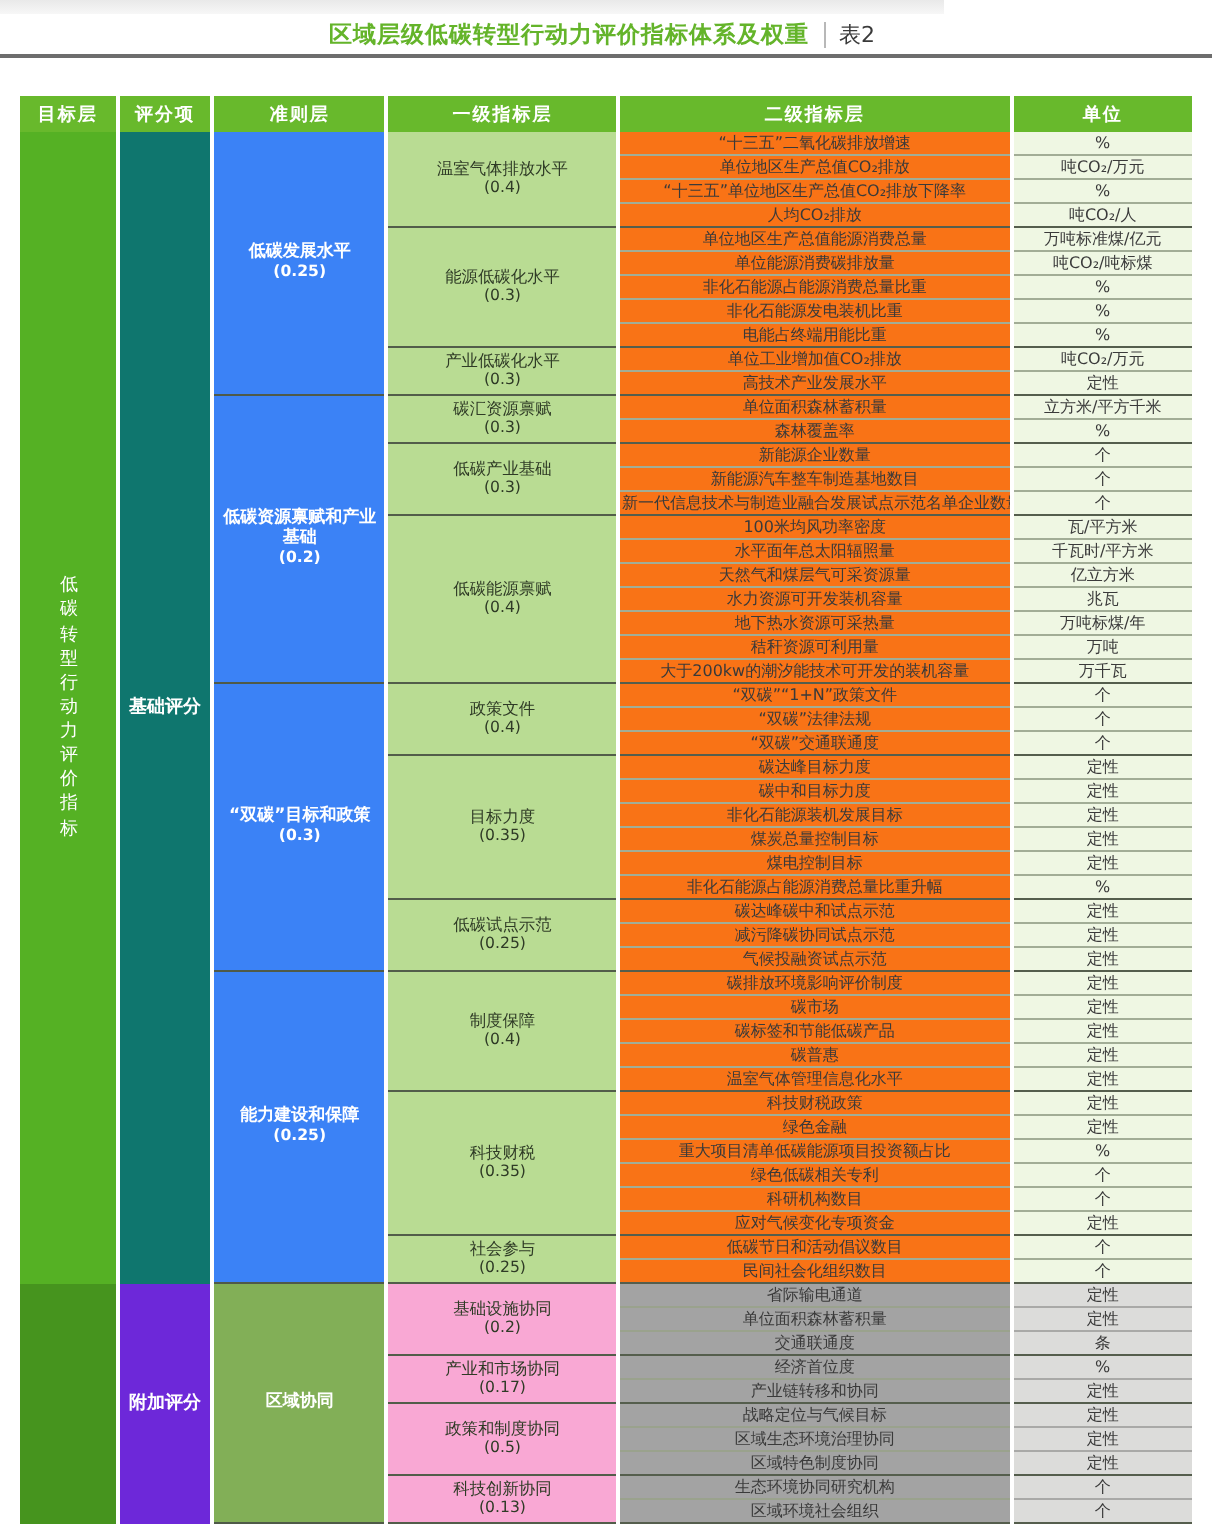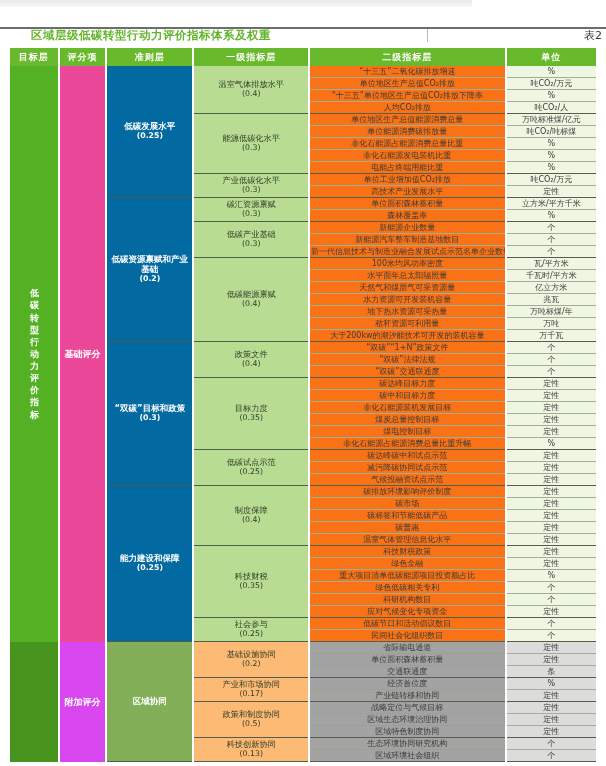--- a/index.html
+++ b/index.html
@@ -10,24 +10,23 @@
     background:#fff;
     font-family:"DejaVu Sans","Liberation Sans",sans-serif;
     overflow:hidden;
   }
   .top-strip {
     position:absolute; top:0; left:0;
     width:472px; height:7px;
     background:linear-gradient(#e9e9e9,#f7f7f7);
   }
   .title-bar {
-    position:absolute; top:27px; right:4px; left:0;
-    display:flex; justify-content:space-between; align-items:center;
+    position:absolute; top:9px; right:4px; left:0;
+    display:flex; justify-content:center; align-items:center;
     height:16px;
-    margin-left:31px;
   }
   .title-text {
     color:#64b42a; font-weight:bold; font-size:11.5px; letter-spacing:0.5px;
   }
   .title-sep {
     width:1px; height:13px; background:#b8b8b8; margin:0 7px;
   }
   .title-tag { color:#3a3a3a; font-size:11px; }
   .title-rule {
     position:absolute; top:27px; left:0; width:606px; height:2px;
@@ -45,31 +44,31 @@
     background:#68b92c; color:#fff; font-weight:bold;
     font-size:9px; height:18px; text-align:center; padding:0 1px;
     letter-spacing:1px;
   }
   td {
     text-align:center; vertical-align:middle;
     height:12px; padding:0 1px; line-height:1.15;
     color:#3a3a3a; font-size:8px;
     overflow:hidden;
   }
-  td.t-target { background:#55b124; color:#fff; font-weight:bold; font-size:9px; line-height:1.35; padding:0 20px; }
-  td.t-score  { background:#ec4899; color:#fff; font-weight:bold; font-size:9px; }
-  td.t-crit   { background:#0369a1; color:#fff; font-weight:bold; font-size:8.5px; border-bottom:1px solid #4f5a48; }
+  td.t-target { background:#55b124; color:#fff; font-weight:normal; font-size:9px; line-height:1.35; padding:0 20px; }
+  td.t-score  { background:#0f766e; color:#fff; font-weight:bold; font-size:9px; }
+  td.t-crit   { background:#3b82f6; color:#fff; font-weight:bold; font-size:8.5px; border-bottom:1px solid #4f5a48; }
   td.t-l1     { background:#b9dc93; color:#2f3b26; font-size:8.2px; border-bottom:1px solid #525d4a; }
   td.t-l2     { background:#f97316; border-bottom:1px solid #a2ad96; white-space:nowrap; }
   td.t-unit   { background:#eff7e3; border-bottom:1px solid #a2ad96; white-space:nowrap; }
   
   tr.sec2 td.t-target { background:#46941e; }
-  tr.sec2 td.t-score  { background:#d946ef; }
+  tr.sec2 td.t-score  { background:#6d28d9; }
   tr.sec2 td.t-crit   { background:#82af57;margin-left:24px; }
-  tr.sec2 td.t-l1     { background:#fdba74; }
+  tr.sec2 td.t-l1     { background:#f9a8d4; }
   tr.sec2 td.t-l2     { background:#a3a3a3; border-bottom-color:#9aa28d; }
   tr.sec2 td.t-unit   { background:#dcdcda; border-bottom-color:#a9a9a7; }
   td.g-end { border-bottom:1px solid #555e4d !important;margin-left:28px; }
   .w { font-size:7.8px; }
 </style>
 </head>
 <body>
 
 <div class="page">
   <div class="top-strip"></div>

